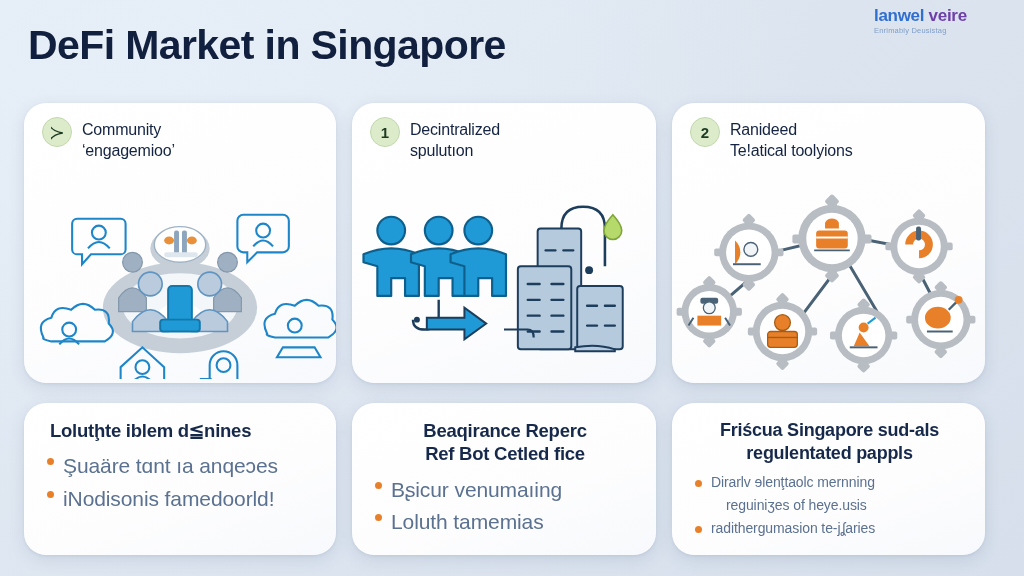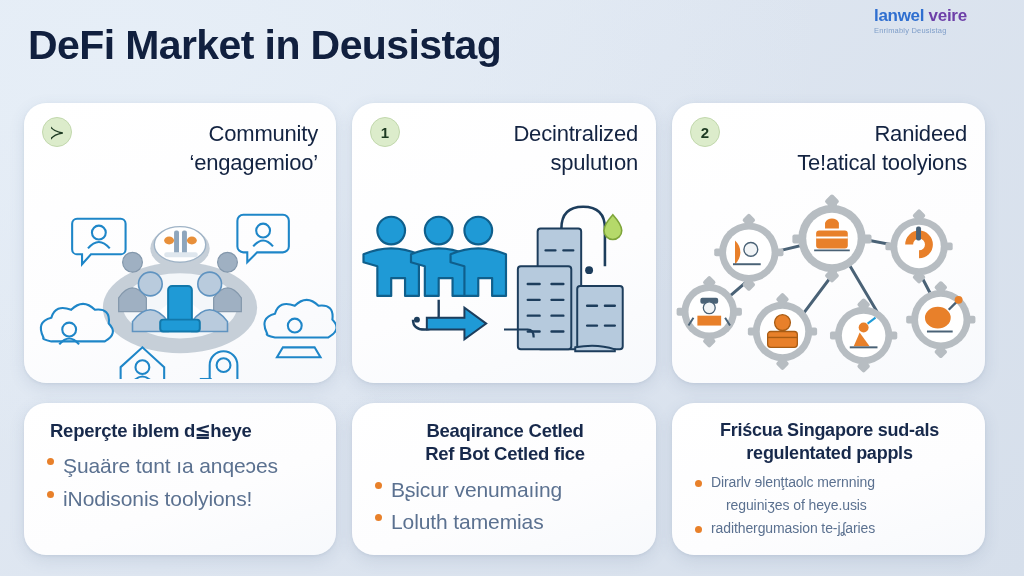--- a/index.html
+++ b/index.html
@@ -80,26 +80,26 @@
     border:1px solid #c2d8ad;
     color:#1d3a22;
     font-size:15px; font-weight:bold;
     display:flex; align-items:center; justify-content:center;
     line-height:1;
   }
   .badge.glyph { font-size:19px; font-weight:normal; }
 
   .card-title {
     padding-left:40px;
-    font-size:22px;
+    font-size:16px;
     font-weight:normal;
     line-height:1.34;
     color:#132341;
     letter-spacing:-0.2px;
-    text-align:right;
+    text-align:left;
   }
 
   
   .illus {
     position:absolute; left:0; right:0; bottom:4px; top:88px;
     overflow:hidden;
   }
   .illus svg { width:100%; height:100%; display:block; }
 
   
@@ -133,21 +133,21 @@
   }
   ul.bullets li.cont { padding-left:34px; }
   ul.bullets li.cont::before { display:none; }
   .col-3 ul.bullets li { font-size:14px; }
   .col-3 .sub-title { font-size:18px; }
 </style>
 </head>
 <body>
 
 <div id="header">
-  <div id="page-title">DeFi Market in Deusistag</div>
+  <div id="page-title">DeFi Market in Singapore</div>
 
   <div id="logo">
     <div id="logo-wordmark">
       <span id="logo-word-a">lanwel</span>
       <span id="logo-word-b">veire</span>
     </div>
     <div id="logo-tagline">Enrimably Deusistag</div>
   </div>
 </div>
 
@@ -380,31 +380,31 @@
           <circle cx="18" cy="-20" r="4" fill="#e8802a"></circle>
           <path d="M-14 12 h26" stroke="#4a6276" stroke-width="2"></path>
         </g>
       </g>
     </svg>
   </div>
 </div>
 
 <div class="card bottom col-1">
   <div class="sub-title">
-    <span>Reperçte iblem d≦heye</span>
+    <span>Lolutḩte iblem d≦nines</span>
   </div>
   <ul class="bullets">
     <li>Şuaäre tɑnt ıa anqeɔes</li>
-    <li>iNodisonis toolyions!</li>
+    <li>iNodisonis famedoorld!</li>
   </ul>
 </div>
 
 <div class="card bottom col-2">
   <div class="sub-title">
-    <span>Beaqirance Cetled</span><br>
+    <span>Beaqirance Reperc</span><br>
     <span>Ref Bot Cetled fice</span>
   </div>
   <ul class="bullets">
     <li>Bʂicur venumaıing</li>
     <li>Loluth tamemias</li>
   </ul>
 </div>
 
 <div class="card bottom col-3">
   <div class="sub-title">

